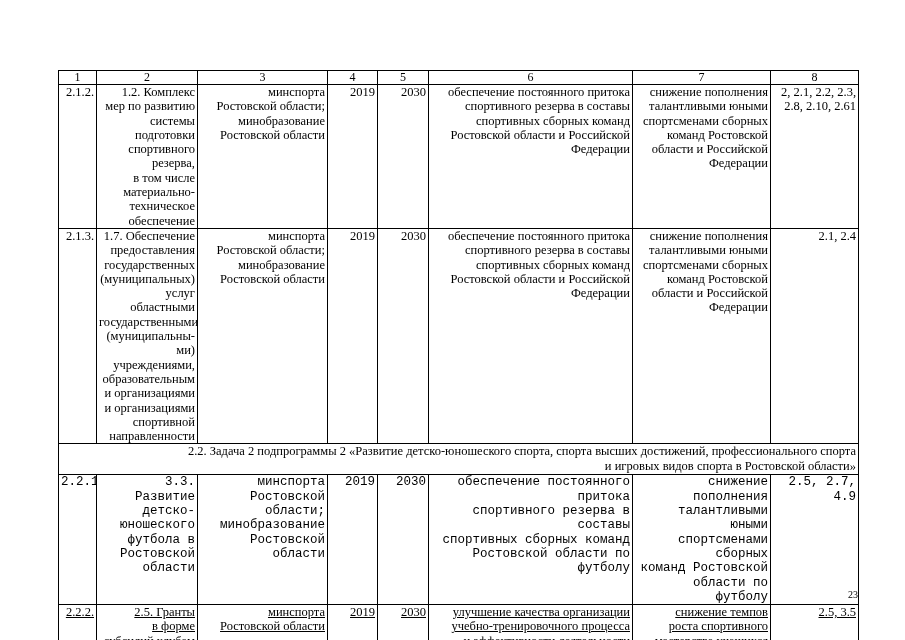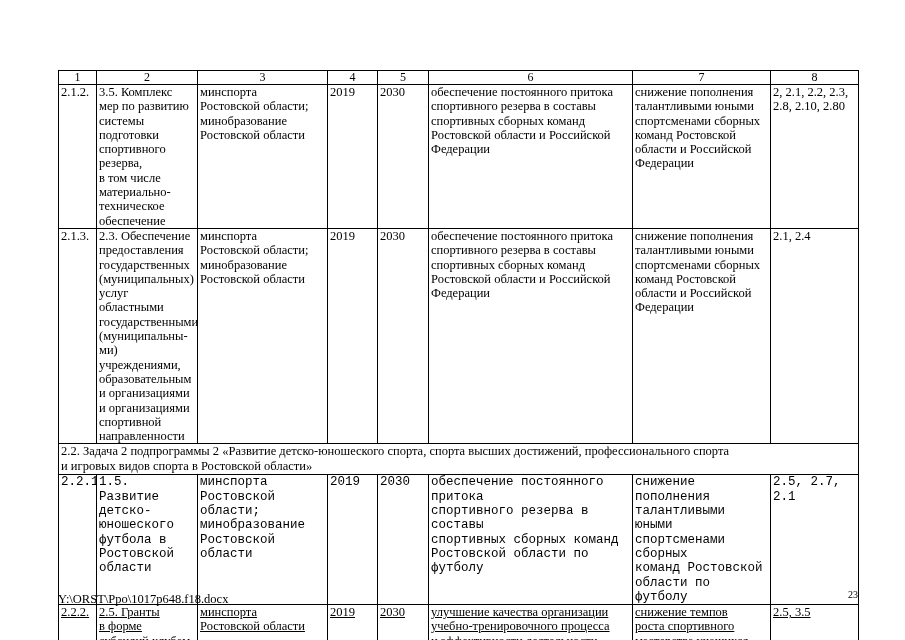--- a/index.html
+++ b/index.html
@@ -31,21 +31,21 @@
   }
   table.doc-table td, table.doc-table th {
     border: 1px solid #000000;
     vertical-align: top;
     font-weight: normal;
     font-size: 12.5px;
     line-height: 14.3px;
     padding: 0 2px;
     white-space: pre-line;
     overflow: hidden;
-    text-align: left;
+    text-align: right;
   }
   table.doc-table tr.hdr th {
     text-align: center;
     font-size: 12px;
     line-height: 12px;
     height: 13px;
     padding: 0;
     white-space: nowrap;
   }
   tr.row-212  { height: 143px; }
@@ -98,21 +98,21 @@
       <th>3</th>
       <th>4</th>
       <th>5</th>
       <th>6</th>
       <th>7</th>
       <th>8</th>
     </tr>
 
     <tr class="row-212">
       <td>2.1.2.</td>
-      <td>3.5. Комплекс
+      <td>1.2. Комплекс
 мер по развитию
 системы
 подготовки
 спортивного
 резерва,
 в том числе
 материально-
 техническое
 обеспечение</td>
       <td>минспорта
@@ -126,26 +126,26 @@
 спортивных сборных команд
 Ростовской области и Российской
 Федерации</td>
       <td>снижение пополнения
 талантливыми юными
 спортсменами сборных
 команд Ростовской
 области и Российской
 Федерации</td>
       <td>2, 2.1, 2.2, 2.3,
-2.8, 2.10, 2.80</td>
+2.8, 2.10, 2.61</td>
     </tr>
 
     <tr class="row-213">
       <td>2.1.3.</td>
-      <td>2.3. Обеспечение
+      <td>1.7. Обеспечение
 предоставления
 государственных
 (муниципальных)
 услуг областными
 государственными
 (муниципальны-
 ми) учреждениями,
 образовательным
 и организациями
 и организациями
@@ -171,42 +171,42 @@
       <td>2.1, 2.4</td>
     </tr>
 
     <tr class="row-task">
       <td class="c-task" colspan="8">2.2. Задача 2 подпрограммы 2 «Развитие детско-юношеского спорта, спорта высших достижений, профессионального спорта
 и игровых видов спорта в Ростовской области»</td>
     </tr>
 
     <tr class="row-221">
       <td>2.2.1.</td>
-      <td>1.5. Развитие
+      <td>3.3. Развитие
 детско-
 юношеского
 футбола в
 Ростовской
 области</td>
       <td>минспорта
 Ростовской области;
 минобразование
 Ростовской области</td>
       <td class="c-year">2019</td>
       <td class="c-year">2030</td>
       <td>обеспечение постоянного притока
 спортивного резерва в составы
 спортивных сборных команд
 Ростовской области по футболу</td>
       <td>снижение пополнения
 талантливыми юными
 спортсменами сборных
 команд Ростовской
 области по футболу</td>
-      <td>2.5, 2.7, 2.1</td>
+      <td>2.5, 2.7, 4.9</td>
     </tr>
 
     <tr class="row-222">
       <td>2.2.2.</td>
       <td>2.5. Гранты
 в форме
 субсидий клубам
 по игровым</td>
       <td>минспорта
 Ростовской области</td>
@@ -218,16 +218,15 @@
 детских спортивных школ</td>
       <td>снижение темпов
 роста спортивного
 мастерства учащихся
 спортивных школ по</td>
       <td>2.5, 3.5</td>
     </tr>
   </tbody>
     </table>
 
-  <div class="footer-path">Y:\ORST\Ppo\1017p648.f18.docx</div>
   <div class="footer-page">23</div>
 
 </div>
 
 </body></html>

